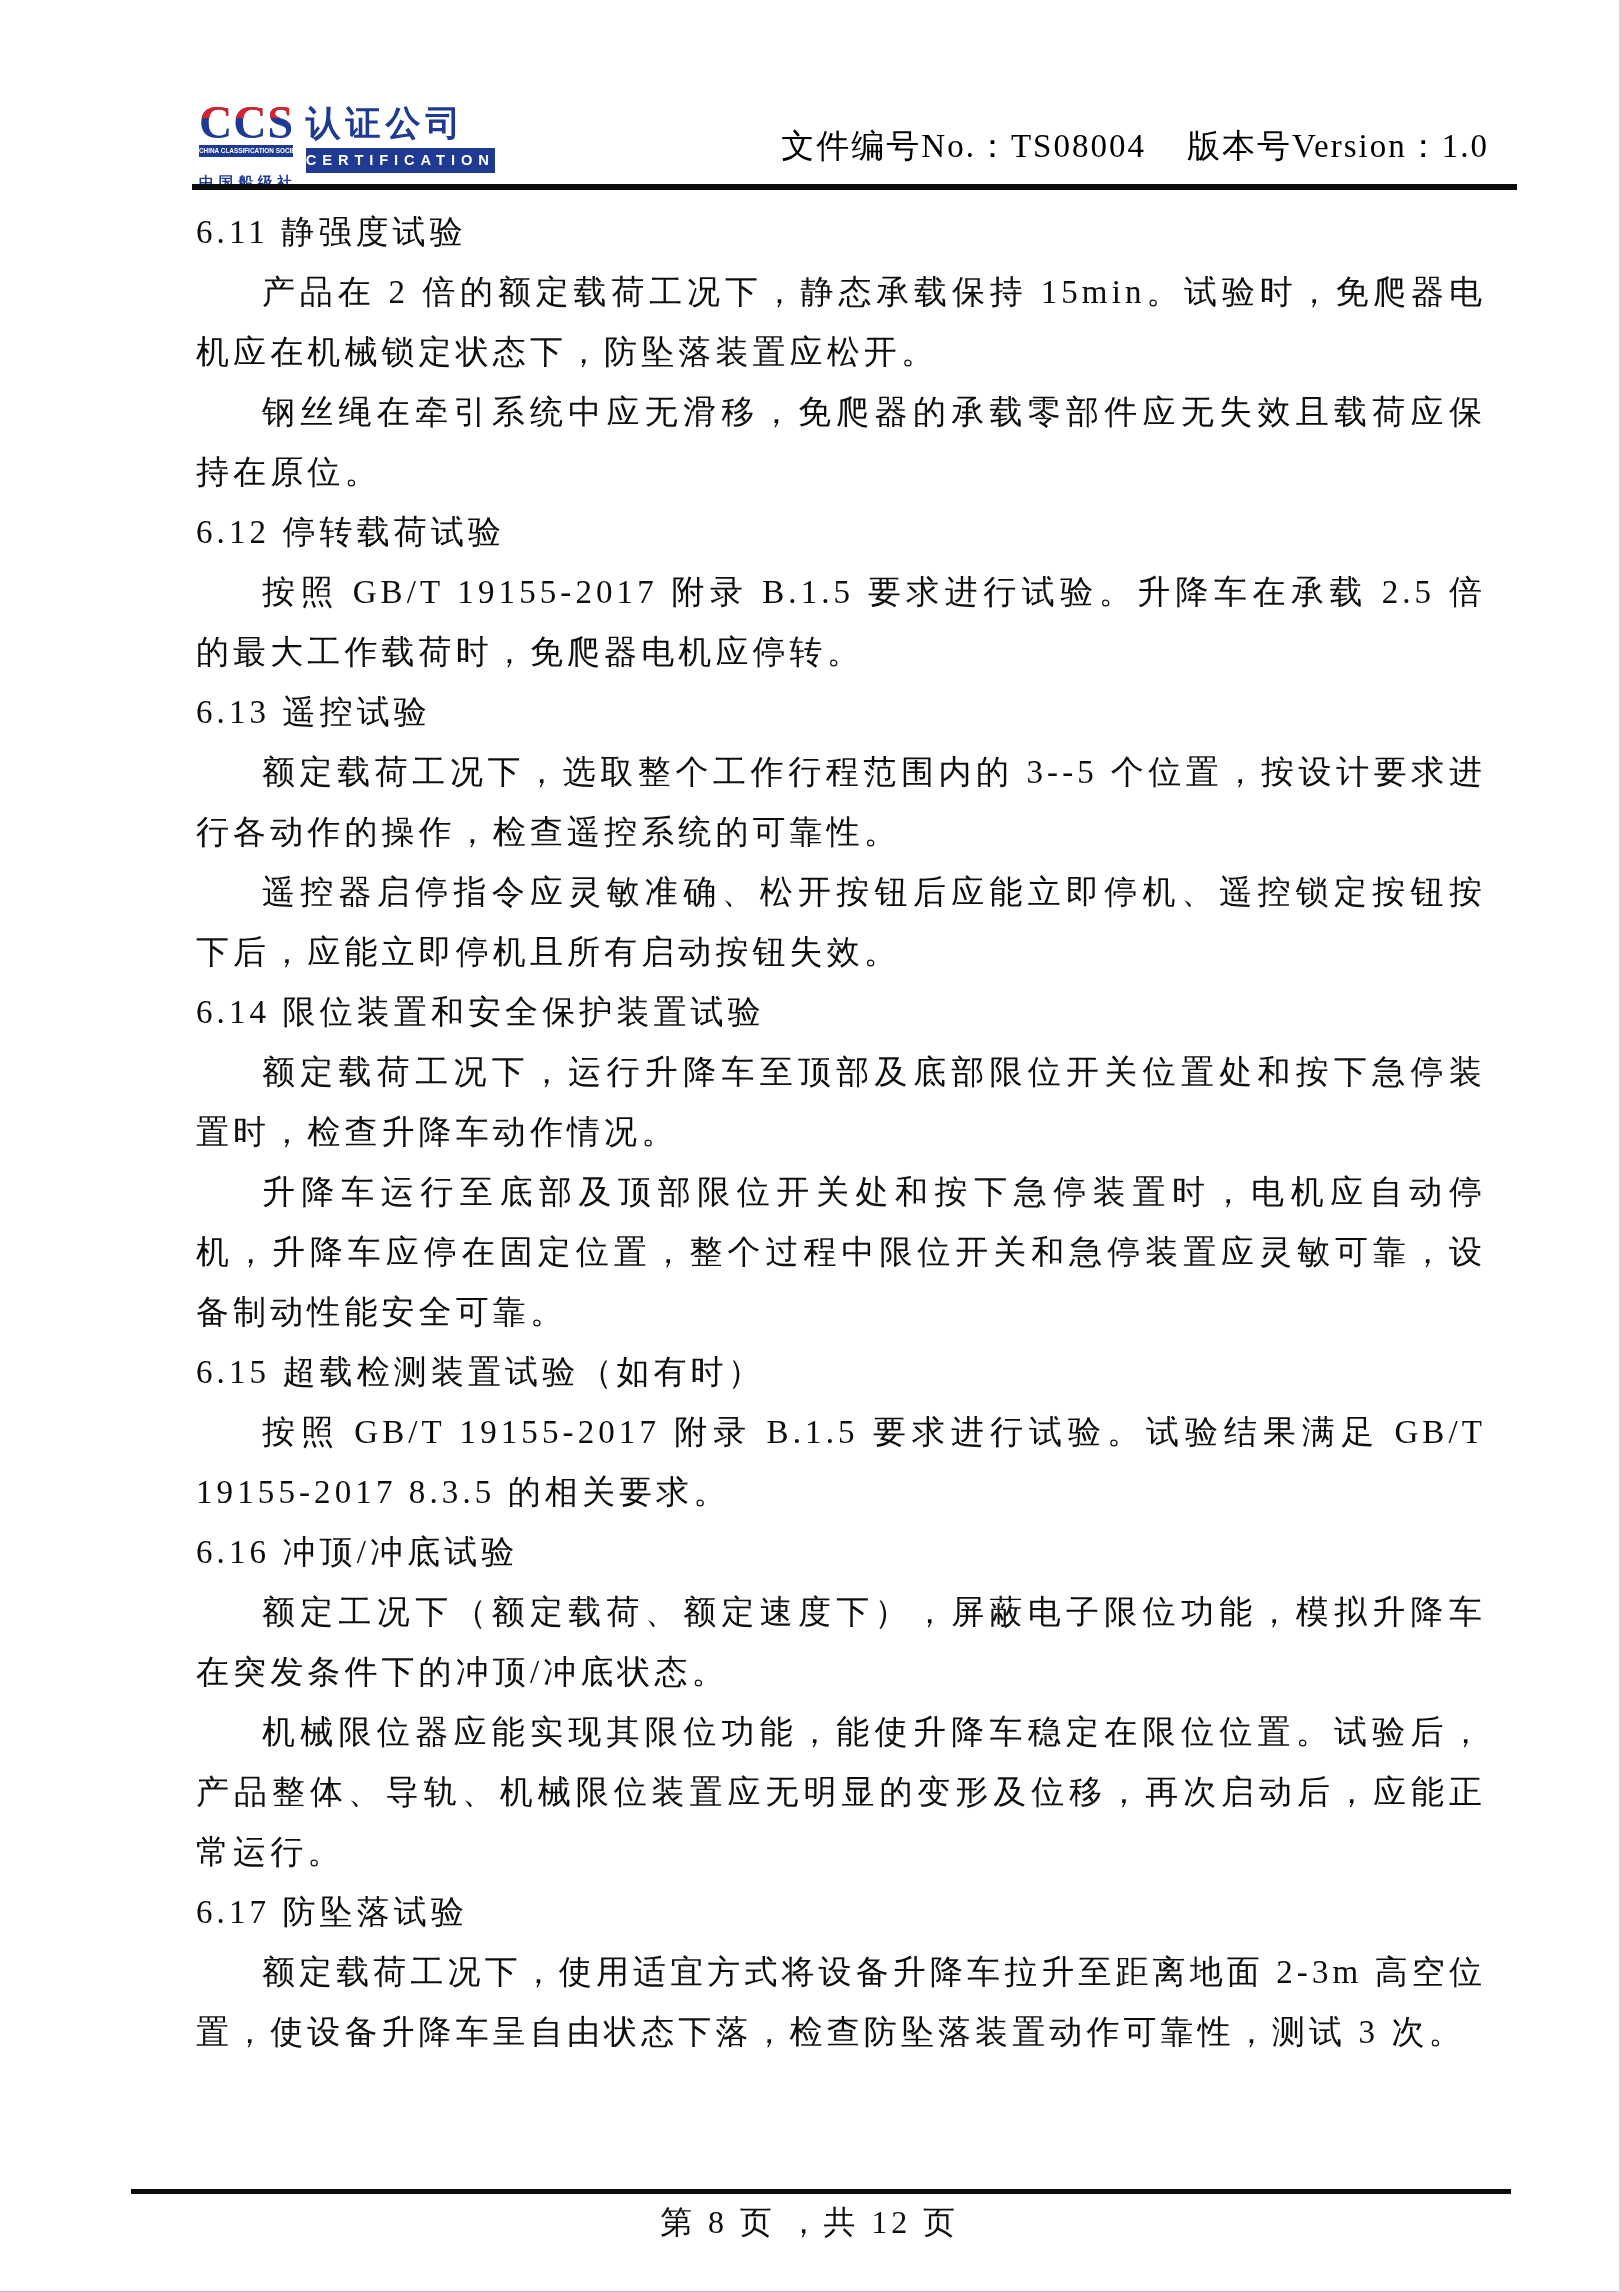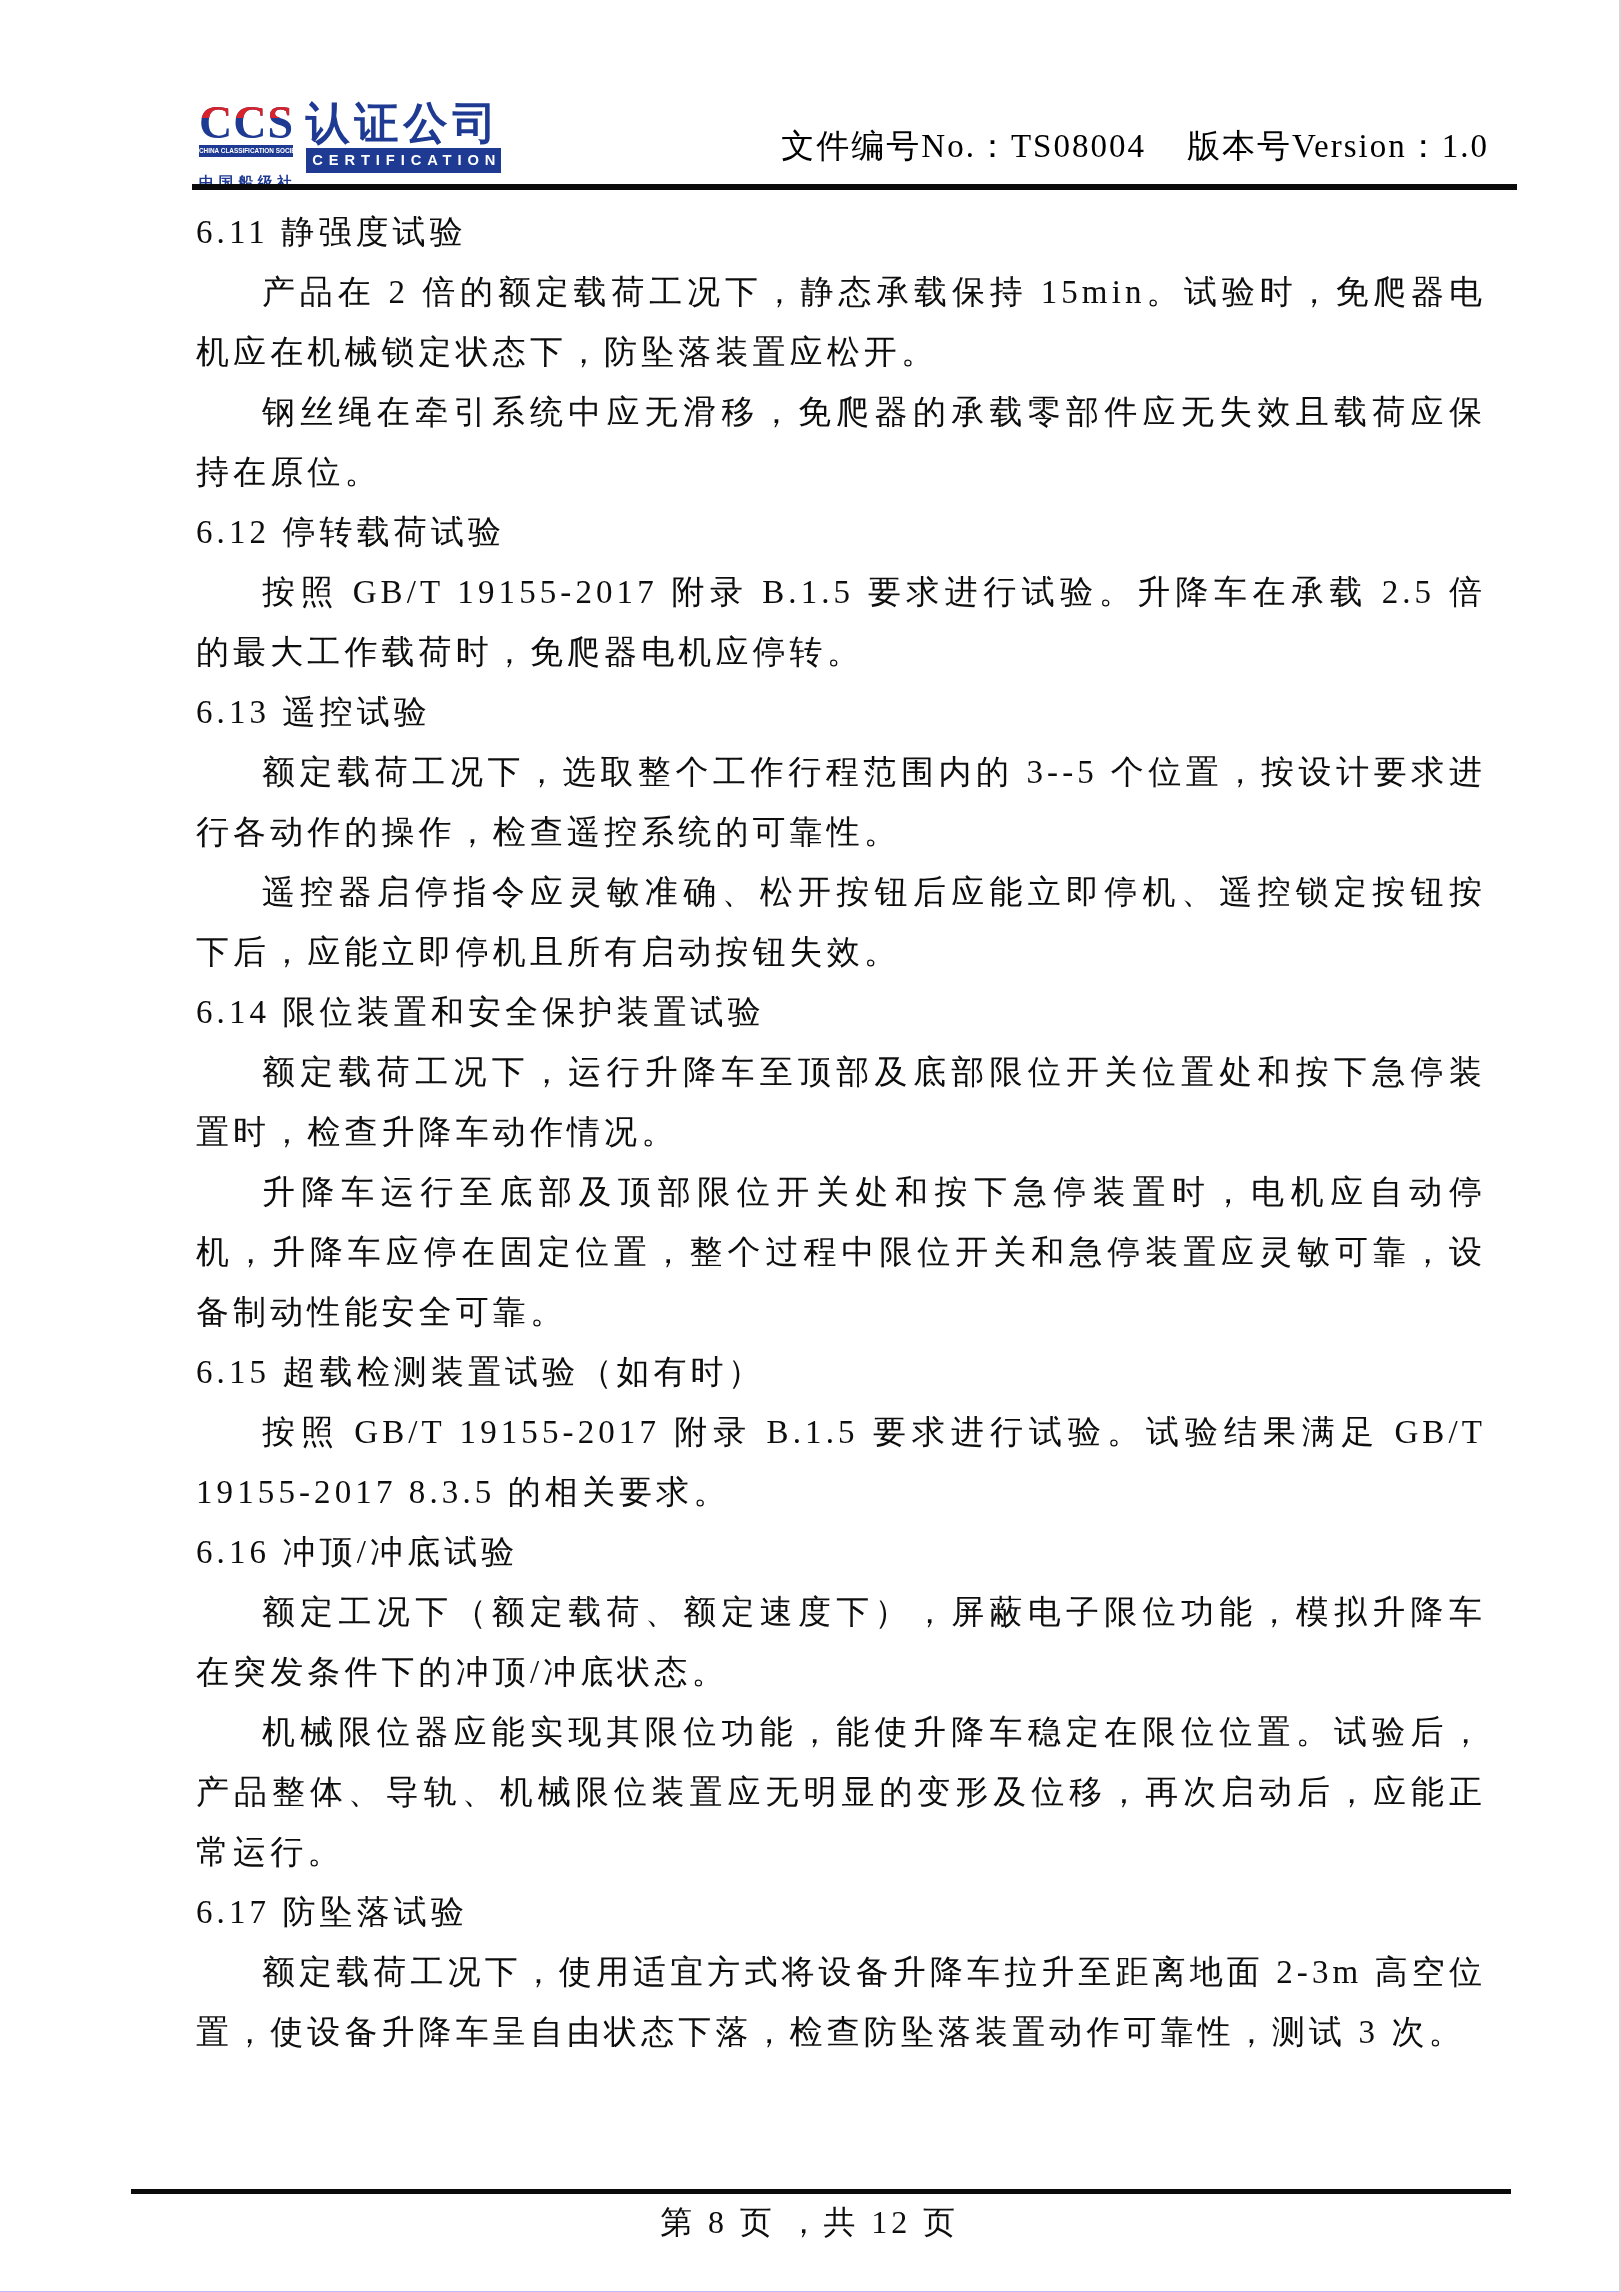--- a/index.html
+++ b/index.html
@@ -16,21 +16,21 @@
   }
   
   .logo{position:absolute;left:199px;top:102px;display:flex;gap:12.7px;align-items:flex-start;}
   .logo-left{display:flex;flex-direction:column;width:94px;}
   .ccs{position:relative;font-weight:bold;font-size:46px;line-height:41px;letter-spacing:1px;font-family:"Liberation Serif",serif;}
   .ccs-blue{display:block;color:var(--logo-blue);}
   .ccs-red{position:absolute;left:0;top:0;width:100%;height:38%;overflow:hidden;color:var(--logo-red);}
   .soc-en{margin-top:2px;background:var(--logo-blue);color:#fff;font-size:6.4px;line-height:11.8px;height:11.8px;
           text-align:center;white-space:nowrap;overflow:hidden;font-family:"Liberation Sans",sans-serif;font-weight:bold;}
   .soc-cn{margin-top:16px;color:var(--logo-blue);font-weight:bold;font-size:14.7px;letter-spacing:4.9px;white-space:nowrap;text-align:center;}
-  .company{color:var(--logo-blue);font-weight:bold;font-size:44px;line-height:43px;letter-spacing:4.9px;white-space:nowrap;}
+  .company{color:var(--logo-blue);font-weight:bold;font-size:35px;line-height:43px;letter-spacing:4.9px;white-space:nowrap;}
   .cert-bar{margin-top:2.9px;background:var(--logo-blue);color:#ffffff;font-family:"Liberation Sans",sans-serif;
             font-weight:bold;font-size:14.7px;line-height:25.5px;height:25.5px;text-align:right;letter-spacing:5.9px;white-space:nowrap;}
   .doc-meta{position:absolute;top:124px;right:130px;font-size:33px;letter-spacing:2px;white-space:nowrap;color:#000;}
   .doc-meta .gap{display:inline-block;width:41px;}
   .header-rule{position:absolute;left:192px;top:184px;width:1325px;height:5.9px;background:#0a0a0a;}
   
   .doc-body{position:absolute;left:196px;top:202px;width:1290px;
             font-size:33px;line-height:60px;letter-spacing:4.1px;
             text-align:justify;color:#0e0e0e;}
   .doc-body p{margin:0;padding:0;}

